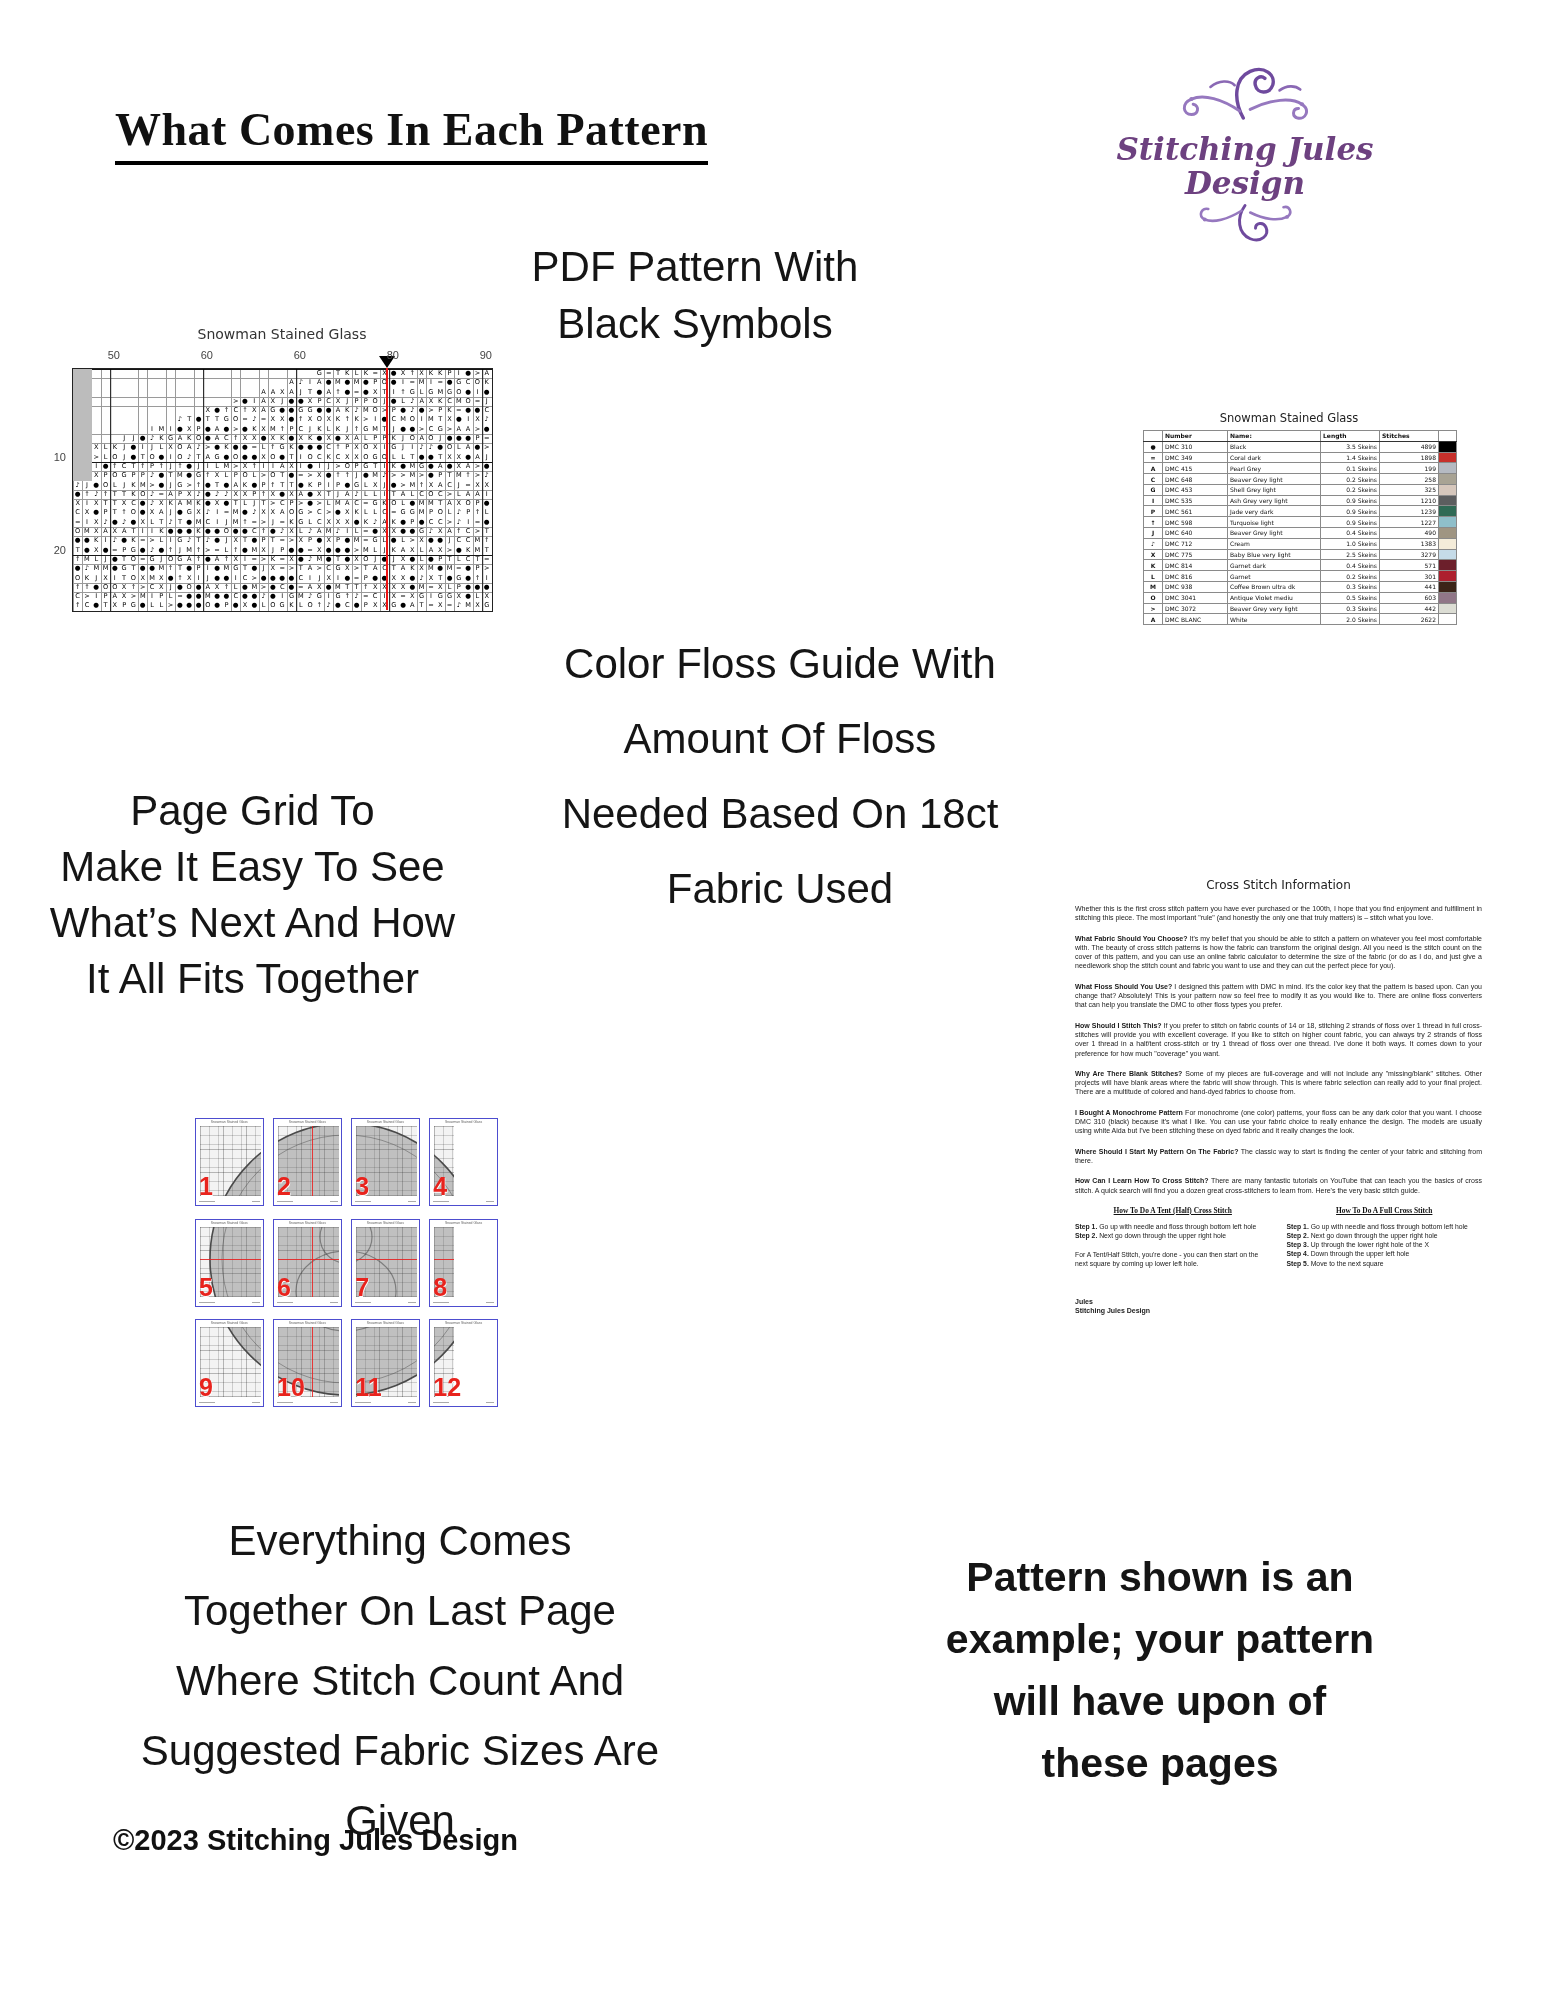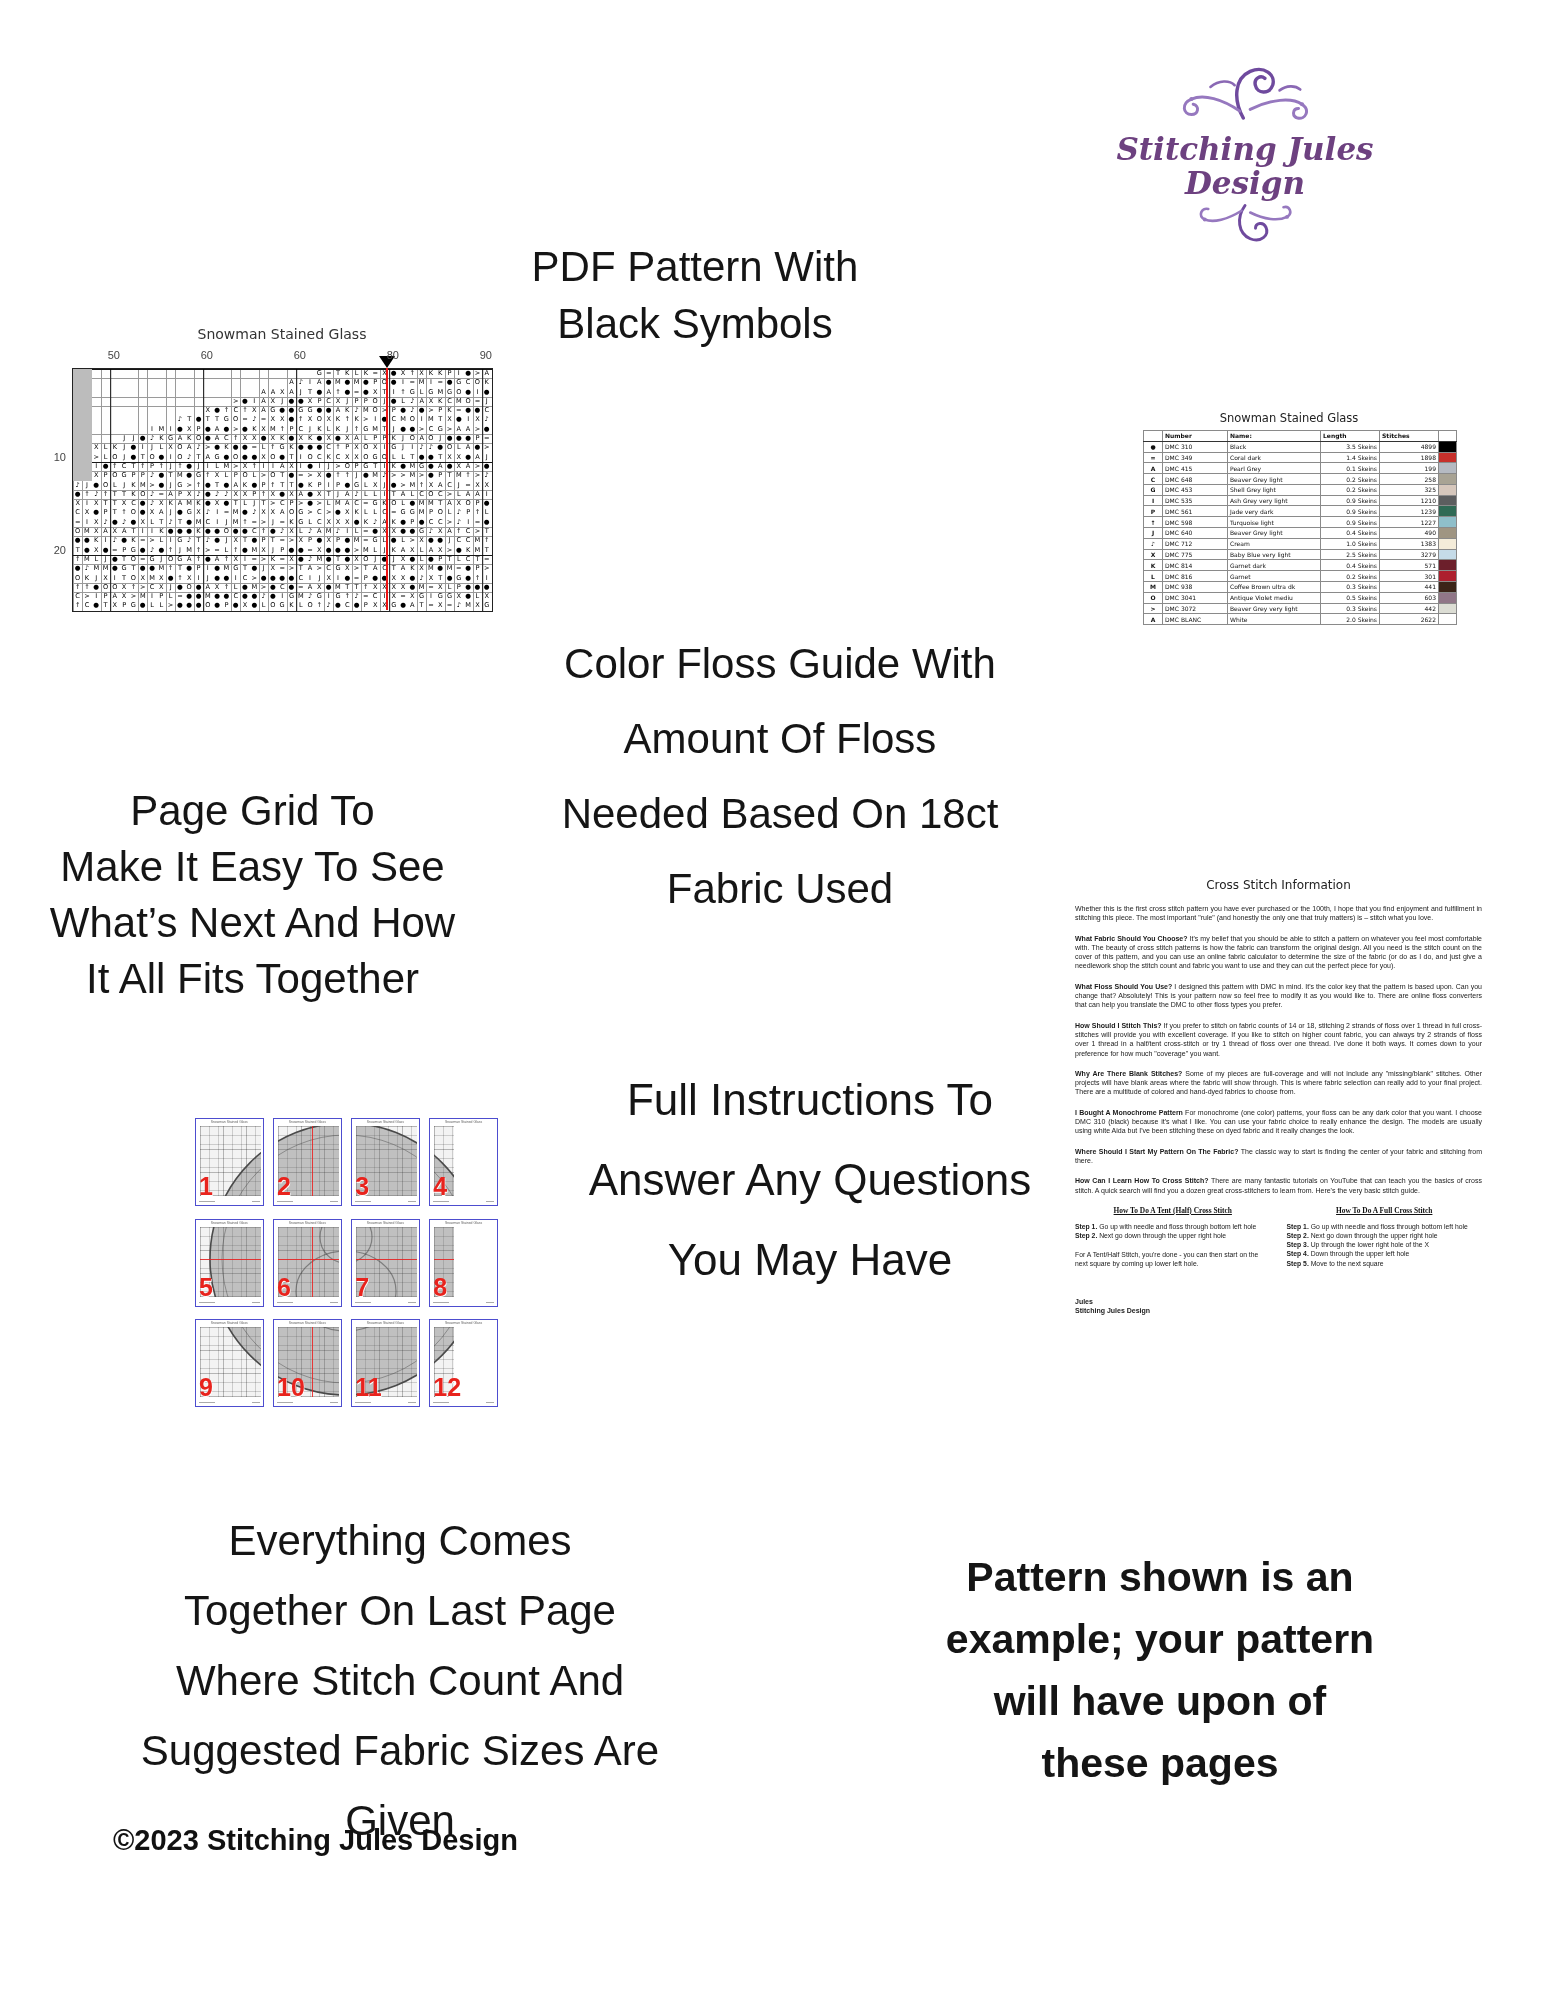--- a/index.html
+++ b/index.html
@@ -92,20 +92,21 @@
     margin-bottom:7px;font-family:"Liberation Serif",serif;}
   .ip-step{font-size:6.8px;line-height:9.2px;color:#1a1a1a;}
   .ip-note{font-size:6.8px;line-height:9.2px;margin-top:10px;color:#1a1a1a;}
   .ip-sign{margin-top:28px;font-size:7px;line-height:9.6px;font-weight:700;color:#222;}
 </style>
 </head>
 <body>
 
 <div class="page">
 
+  <div class="main-title">What Comes In Each Pattern</div>
 
   <div class="logo">
     <svg width="190" height="70" viewBox="0 0 220 74">
       <g fill="none" stroke-linecap="round">
         <path d="M108 66 C 96 44 98 20 116 12 C 132 5 146 16 142 28 C 138 39 124 38 122 28 C 120 20 128 16 133 20" stroke="#6f4a9e" stroke-width="4"></path>
         <path d="M104 58 C 84 44 62 38 48 44 C 36 49 38 62 48 62 C 56 62 58 52 50 50" stroke="#9678bf" stroke-width="3.4"></path>
         <path d="M116 56 C 140 44 164 42 176 50 C 186 57 180 68 171 66 C 164 64 165 55 172 55" stroke="#9678bf" stroke-width="3.4"></path>
         <path d="M70 30 C 80 22 92 22 98 28" stroke="#8a68b4" stroke-width="3"></path>
         <path d="M150 34 C 158 28 168 28 174 33" stroke="#8a68b4" stroke-width="3"></path>
         <circle cx="48" cy="44" r="2.4" fill="#9678bf"></circle>
@@ -1312,23 +1313,20 @@
   <div class="cap cap-pdf">PDF Pattern With
 Black Symbols</div>
   <div class="cap cap-floss">Color Floss Guide With
 Amount Of Floss
 Needed Based On 18ct
 Fabric Used</div>
   <div class="cap cap-pagegrid">Page Grid To
 Make It Easy To See
 What’s Next And How
 It All Fits Together</div>
-  <div class="cap cap-instr">Full Instructions To
-Answer Any Questions
-You May Have</div>
   <div class="cap cap-every">Everything Comes
 Together On Last Page
 Where Stitch Count And
 Suggested Fabric Sizes Are
 Given</div>
   <div class="cap cap-example">Pattern shown is an
 example; your pattern
 will have upon of
 these pages</div>
 

